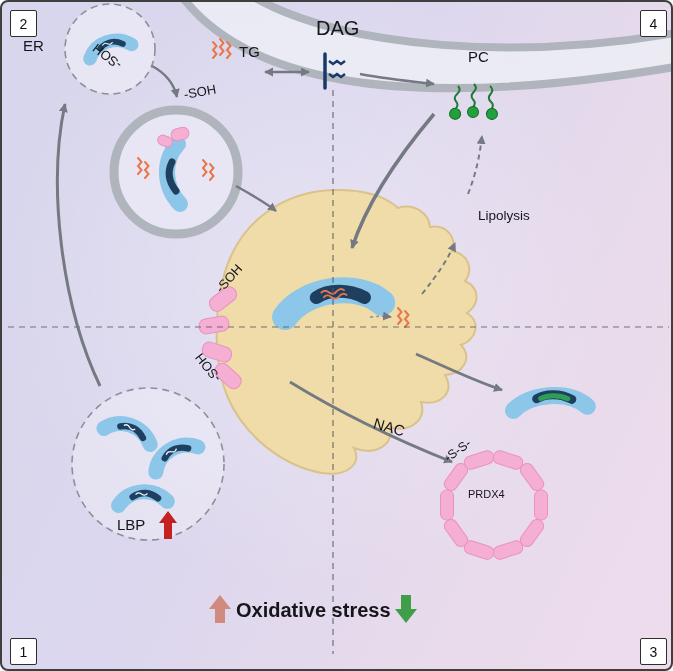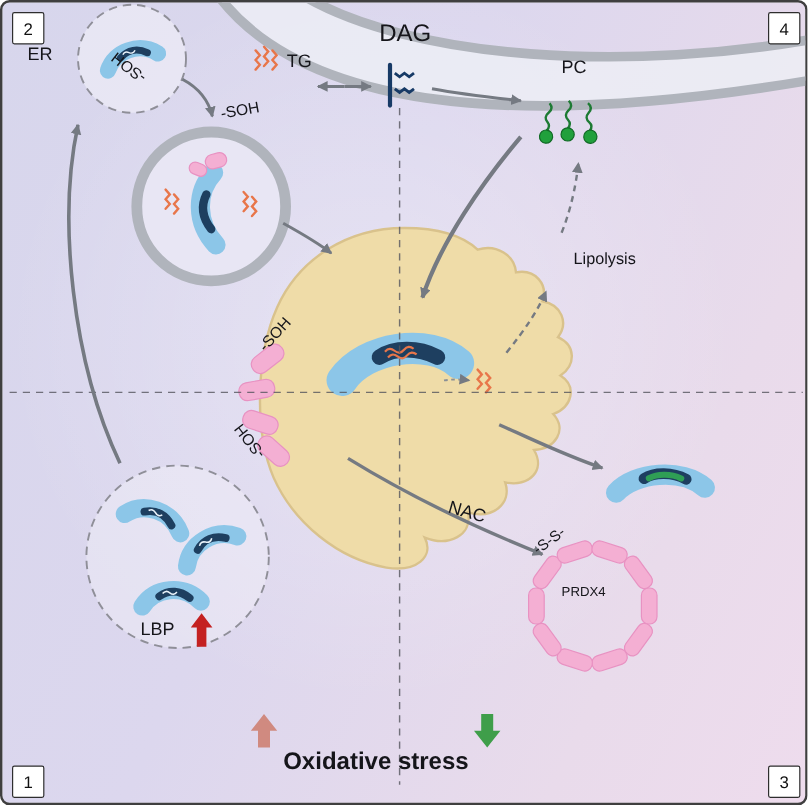--- a/index.html
+++ b/index.html
@@ -9,21 +9,21 @@
     background:
       radial-gradient(circle at 46% 42%, rgba(255,255,255,0.30), rgba(255,255,255,0) 58%),
       linear-gradient(115deg,#d7d6ec 0%,#dcd7ee 42%,#e9dbeb 78%,#eedced 100%);
   }
   svg.layer{position:absolute;left:0;top:0;width:673px;height:671px;}
   .lbl{position:absolute;color:#15151a;font-size:15px;line-height:1;white-space:nowrap;transform-origin:0 50%;}
   .corner{
     position:absolute;width:25px;height:25px;background:#ffffff;border:1.5px solid #2e2e2e;
     display:flex;align-items:center;justify-content:center;font-size:14px;color:#111;border-radius:2px;
   }
-  .bold{font-weight:700;margin-top:25px;}
+  .bold{font-weight:700;}
 </style>
 </head>
 <body>
 
 <div id="canvas">
 
   <svg class="layer" viewBox="0 0 673 671">
     <defs>
       <marker id="ah" markerUnits="userSpaceOnUse" markerWidth="12" markerHeight="12" refX="8" refY="4.5" orient="auto">
         <path d="M0 0 L9 4.5 L0 9 Z" fill="#757a82"></path>

